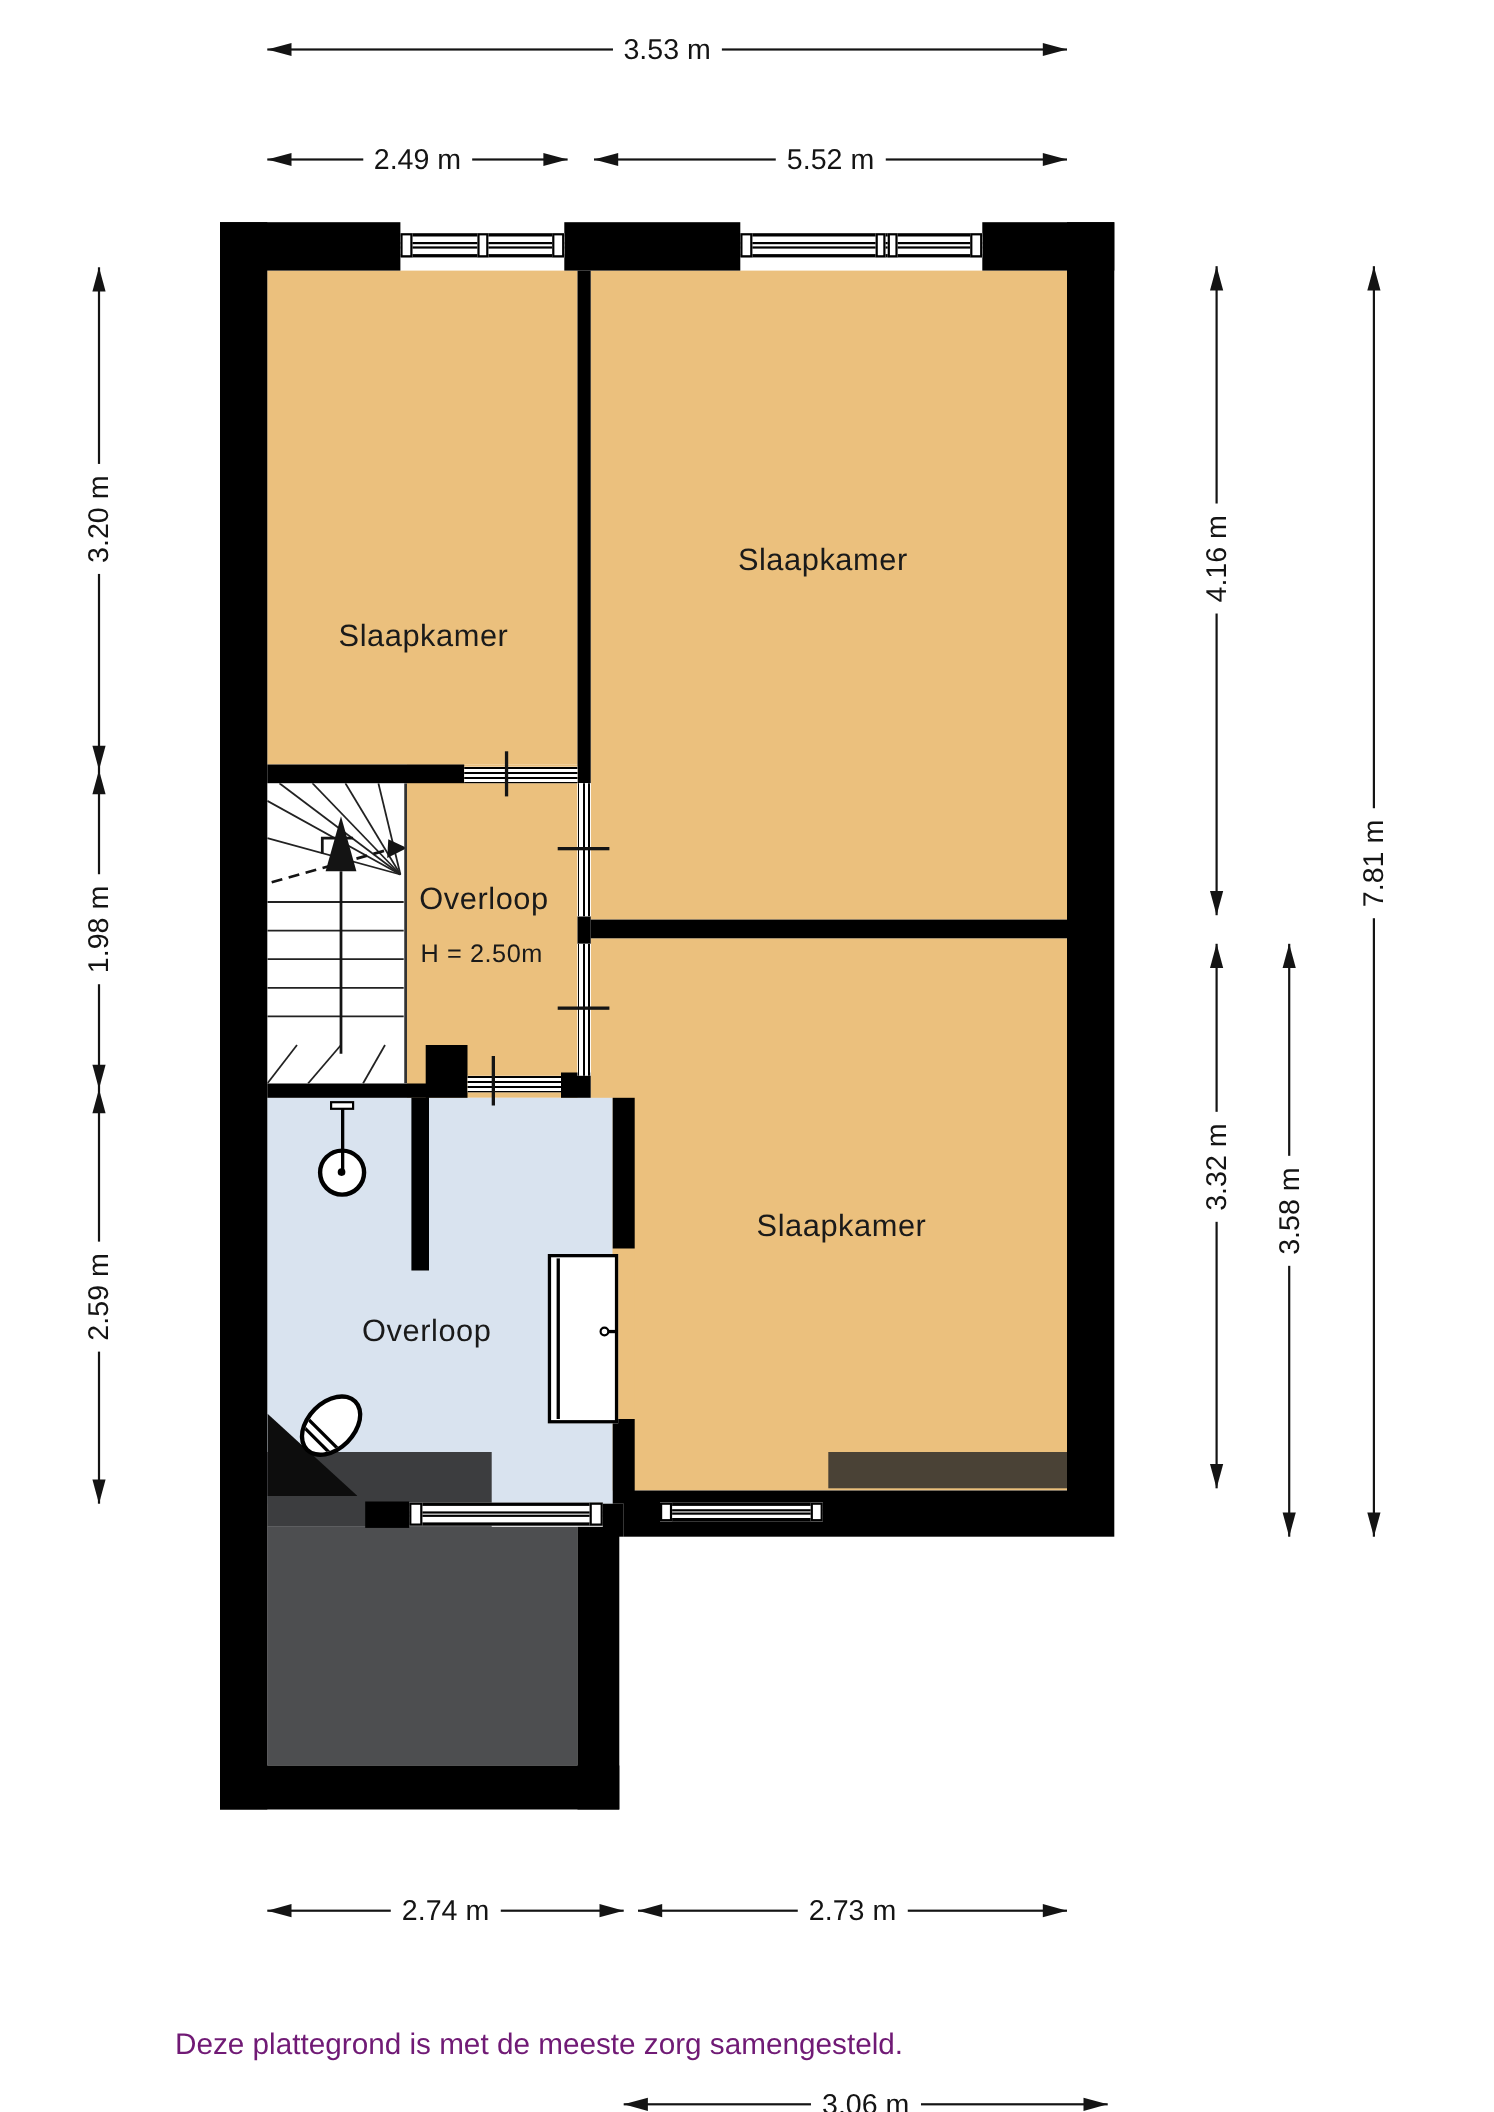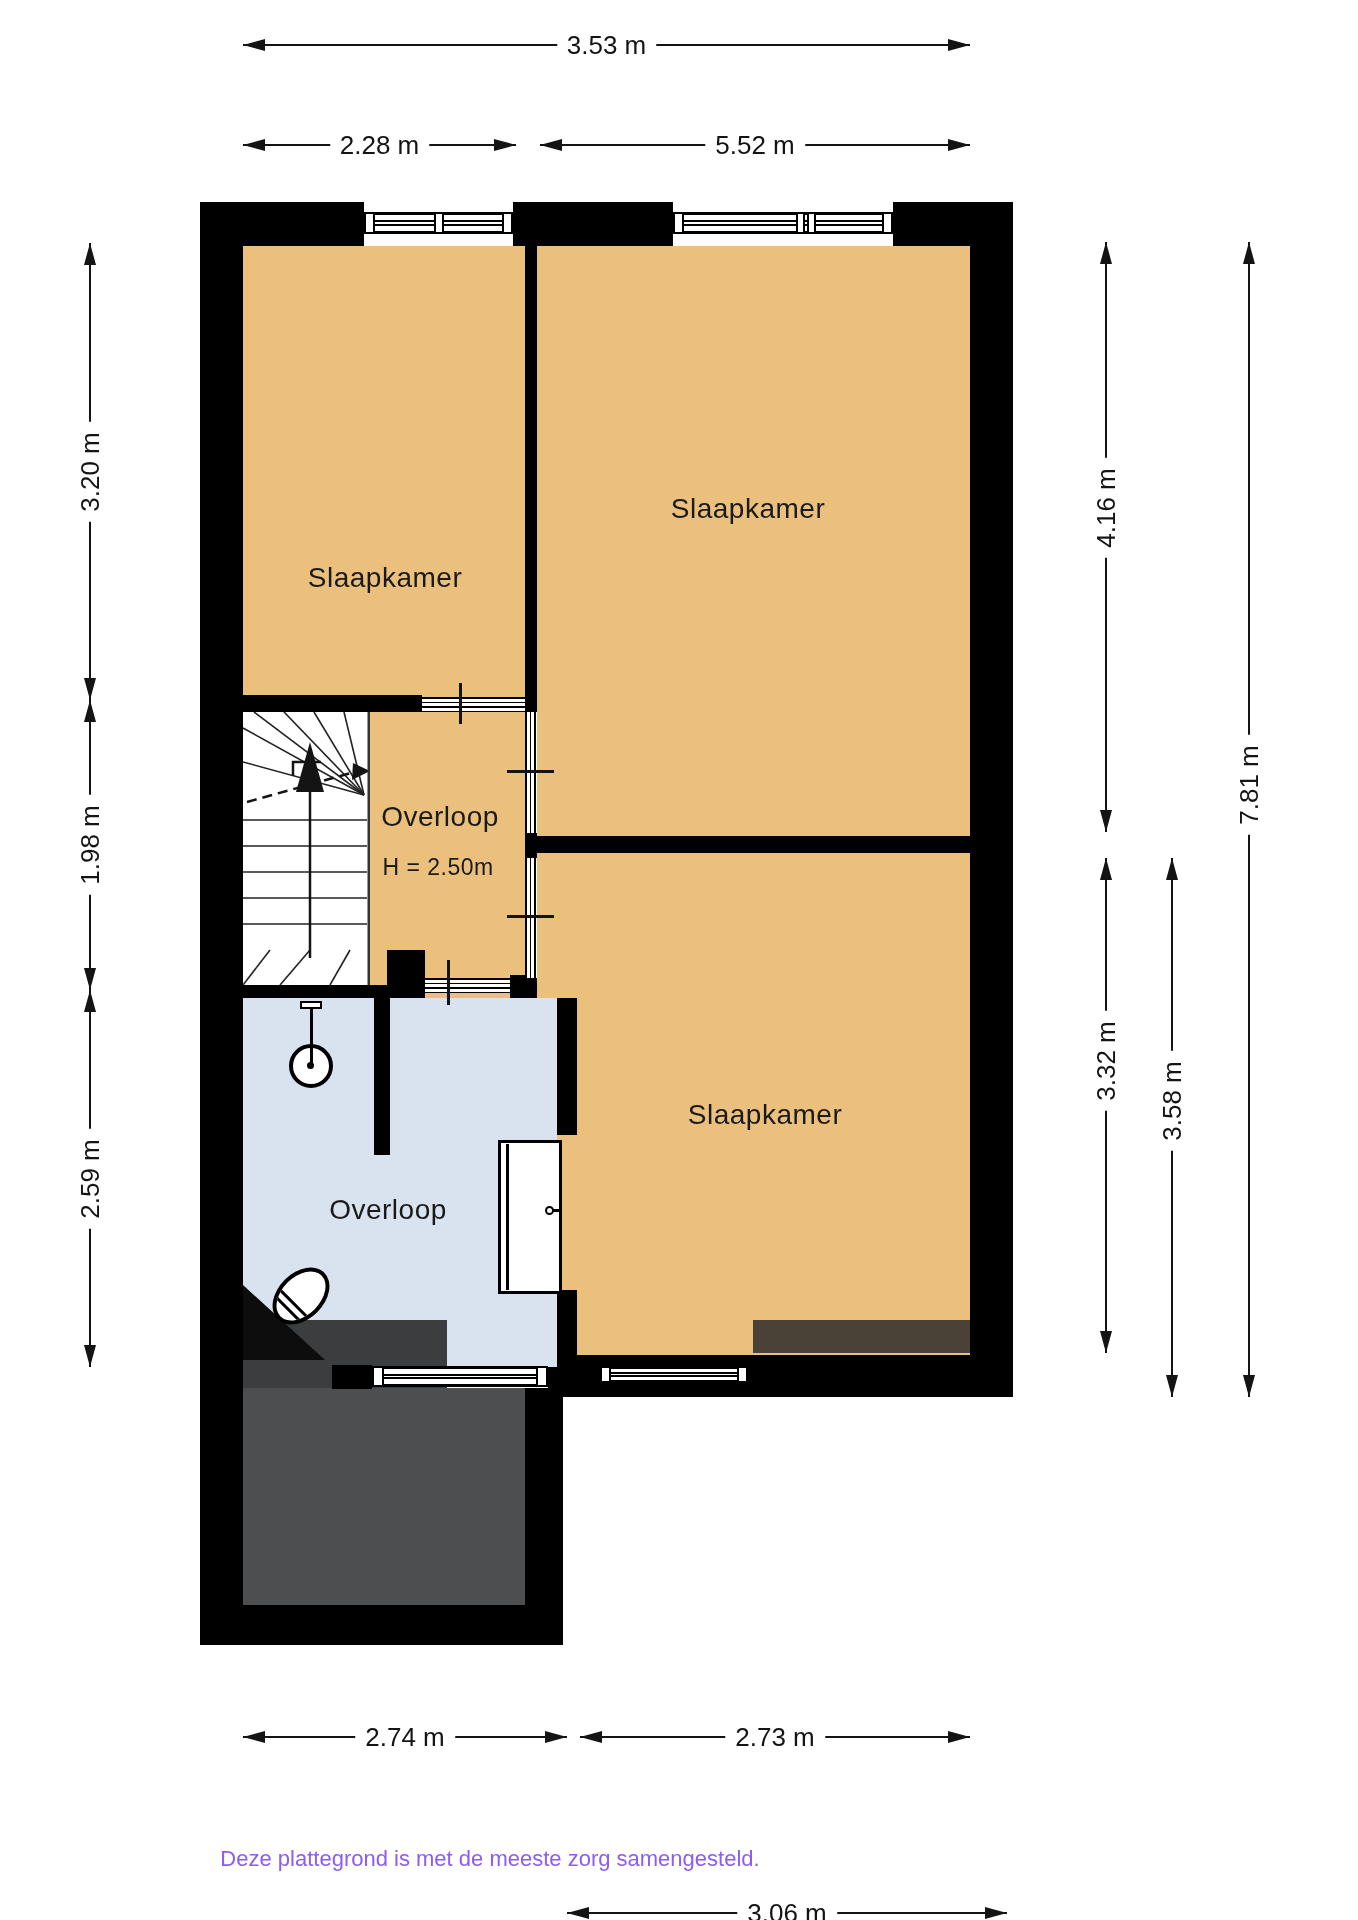--- a/index.html
+++ b/index.html
@@ -26,21 +26,21 @@
   .opening-h{position:absolute;background-color:#fff;background-image:repeating-linear-gradient(to bottom,#000 0 1.8px,transparent 1.8px 4.6px)}
   .opening-v{position:absolute;background-color:#fff;background-image:repeating-linear-gradient(to right,#000 0 1.8px,transparent 1.8px 4.6px)}
   .cap{position:absolute;background:#fff;border:2px solid #000;box-sizing:border-box}
   .tickv{position:absolute;width:2.5px;background:#141414}
   .tickh{position:absolute;height:2.5px;background:#141414}
   .leaf{position:absolute;background:#fff;border:3px solid #000;box-sizing:border-box}
   .toilet{position:absolute;width:66px;height:46px;border:4px solid #000;border-radius:50%;background:#fff;
     transform:rotate(-45deg);overflow:hidden;box-sizing:border-box}
   .toilet .seat{position:absolute;top:-4px;bottom:-4px;width:3px;background:#000}
   .shower-head{position:absolute;width:44px;height:44px;border:4px solid #000;border-radius:50%;background:#fff;box-sizing:border-box}
-  .footer-line{position:absolute;transform:translate(-50%,-50%);font-size:22px;white-space:nowrap;color:#8b5cf6}
+  .footer-line{position:absolute;transform:translate(-50%,-50%);font-size:27px;white-space:nowrap;color:#701a75}
 </style>
 </head>
 <body>
 
 <div id="plan">
 
   <div class="fill" style="left:243px;top:246px;width:282px;height:449px;background:#ebc07d"></div>
   <div class="fill" style="left:537px;top:246px;width:433px;height:590px;background:#ebc07d"></div>
   <div class="fill" style="left:537px;top:853px;width:433px;height:502px;background:#ebc07d"></div>
   <div class="fill" style="left:370px;top:695px;width:155px;height:303px;background:#ebc07d"></div>
@@ -157,21 +157,21 @@
   <div class="dim dim-h" style="left:243px;top:38px;width:727px;height:14px">
     <div class="ln-h"></div>
       <div class="ah l"></div>
       <div class="ah r"></div>
     <span class="dlab">3.53 m</span>
   </div>
   <div class="dim dim-h" style="left:243px;top:138px;width:273px;height:14px">
     <div class="ln-h"></div>
       <div class="ah l"></div>
       <div class="ah r"></div>
-    <span class="dlab">2.28 m</span>
+    <span class="dlab">2.49 m</span>
   </div>
   <div class="dim dim-h" style="left:540px;top:138px;width:430px;height:14px">
     <div class="ln-h"></div>
       <div class="ah l"></div>
       <div class="ah r"></div>
     <span class="dlab">5.52 m</span>
   </div>
 
   <div class="dim dim-v" style="left:83px;top:243px;width:14px;height:457px">
     <div class="ln-v"></div>

